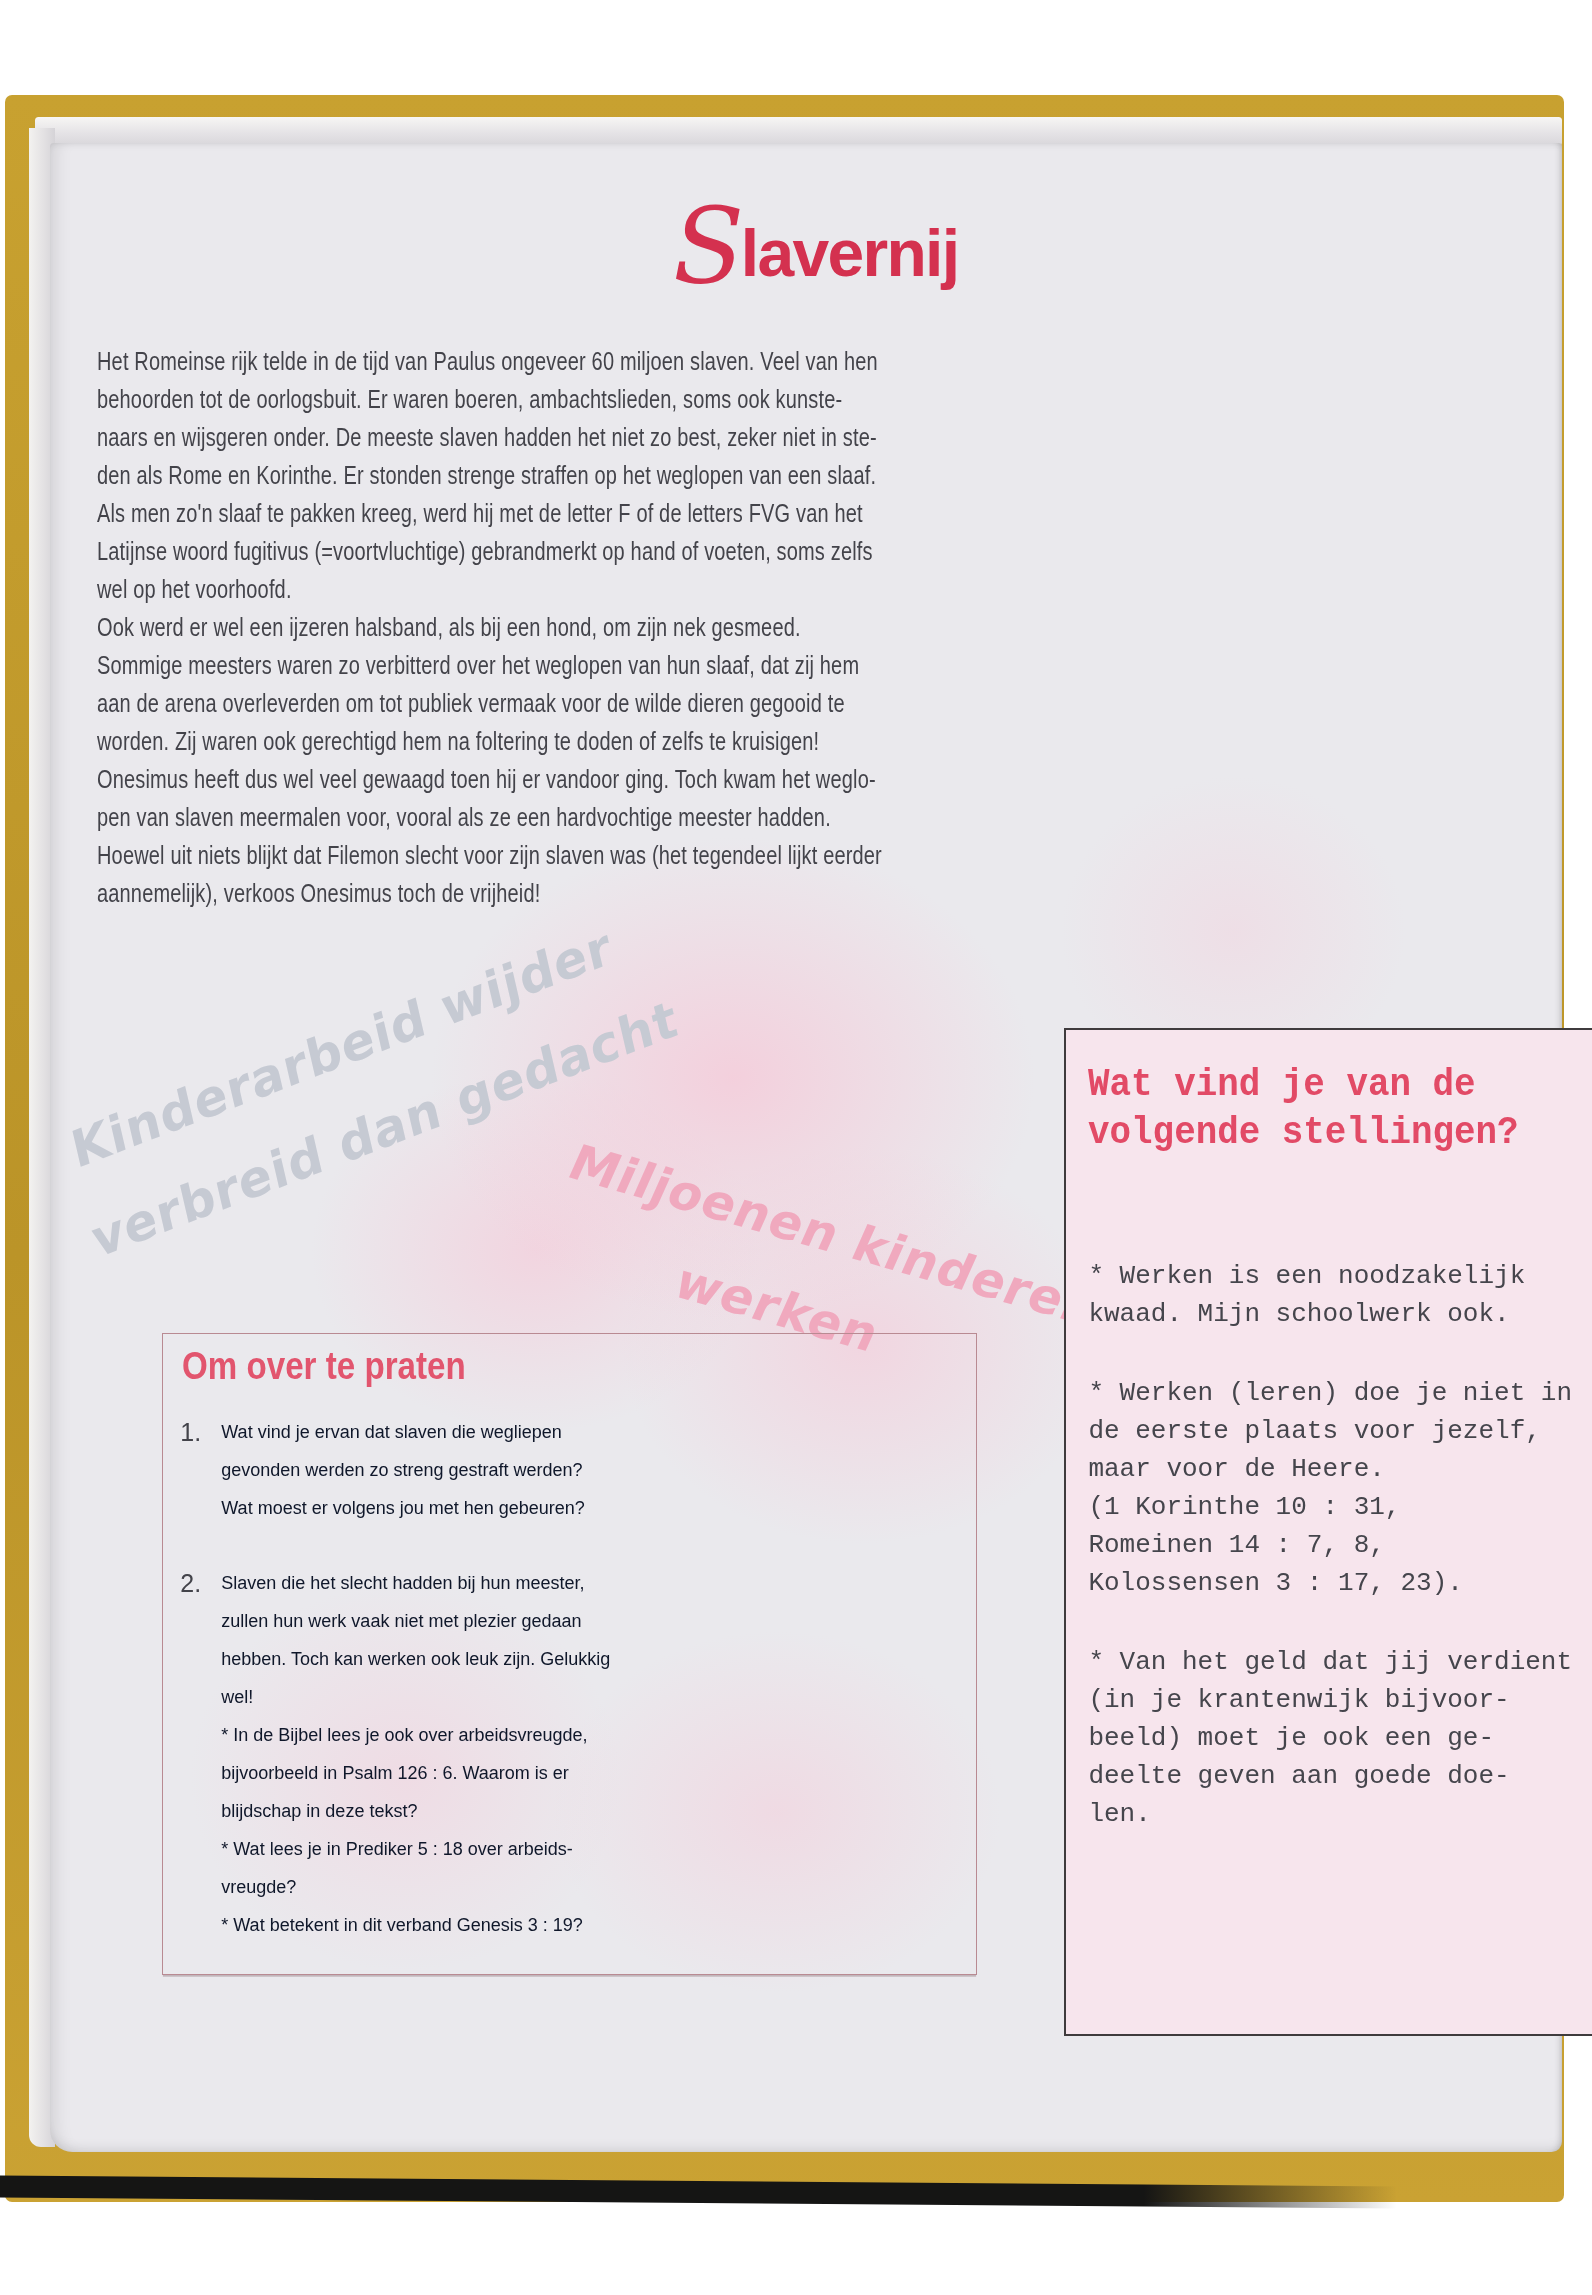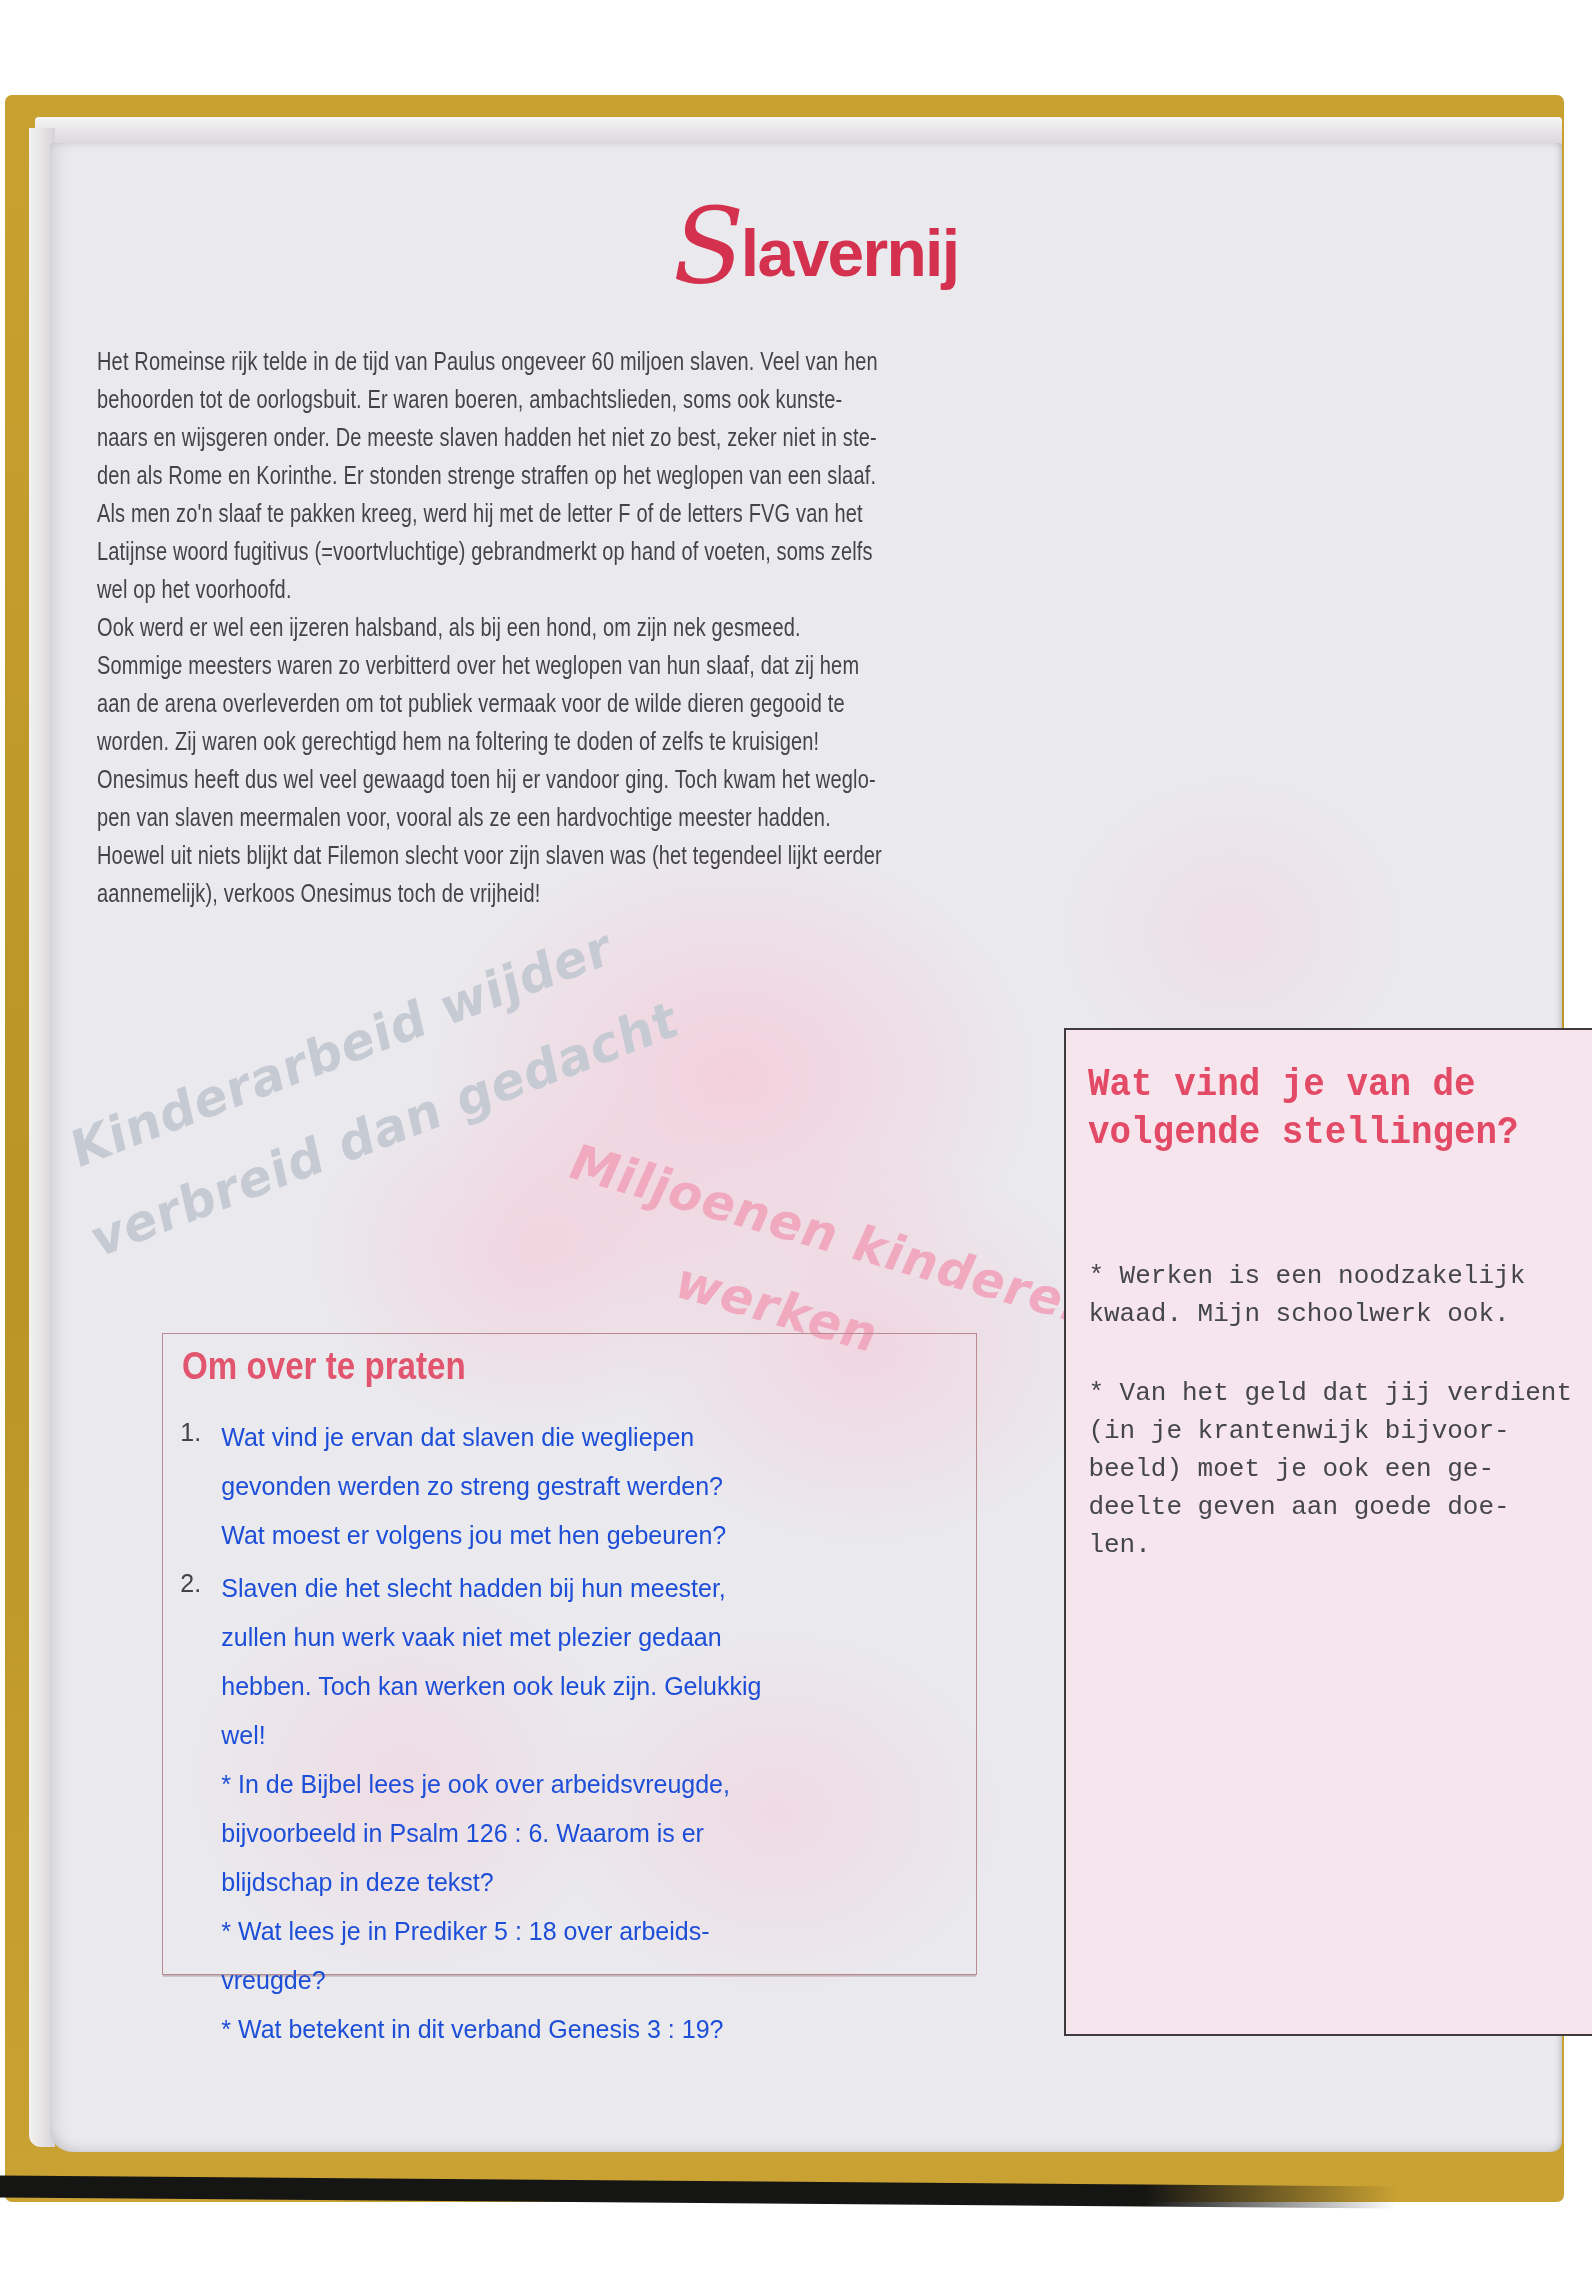--- a/index.html
+++ b/index.html
@@ -90,21 +90,21 @@
   }
   .discussion-title{
     position:absolute;left:19px;top:10.4px;
     font-size:39px;font-weight:bold;color:#e2556e;
     transform:scaleX(0.85);transform-origin:0 0;white-space:pre;
   }
   .d-item{position:absolute;left:17.3px;right:14px;display:flex;}
   .d-item-1{top:79px;}
   .d-item-2{top:230px;}
   .d-num{width:41px;flex:0 0 41px;font-size:25px;line-height:38px;color:#43434a;}
-  .d-text{flex:1;font-size:25px;line-height:49px;color:#1d4ed8;white-space:pre;}
+  .d-text{flex:1;font-size:18px;line-height:38px;color:#0f172a;white-space:pre;}
   
   .statements-box{
     position:absolute;left:1064px;top:1028px;width:540px;height:1008px;
     border:2.6px solid #3f3b3d;background:#f7e5ed;z-index:7;
     box-sizing:border-box;
     font-family:Liberation Mono, monospace;
   }
   .statements-title{
     position:absolute;left:22.4px;top:31px;
     font-size:39px;line-height:48px;font-weight:bold;color:#e24a66;
@@ -176,20 +176,26 @@
 * Wat betekent in dit verband Genesis 3 : 19?</div>
     </div>
   </div>
 
   <div class="statements-box">
     <div class="statements-title">Wat vind je van de
 volgende stellingen?</div>
     <div class="statements-bullets">
       <div class="s-bullet">* Werken is een noodzakelijk
 kwaad. Mijn schoolwerk ook.</div>
+      <div class="s-bullet">* Werken (leren) doe je niet in
+de eerste plaats voor jezelf,
+maar voor de Heere.
+(1 Korinthe 10 : 31,
+Romeinen 14 : 7, 8,
+Kolossensen 3 : 17, 23).</div>
       <div class="s-bullet">* Van het geld dat jij verdient
 (in je krantenwijk bijvoor-
 beeld) moet je ook een ge-
 deelte geven aan goede doe-
 len.</div>
     </div>
   </div>
 
 </div>
 

